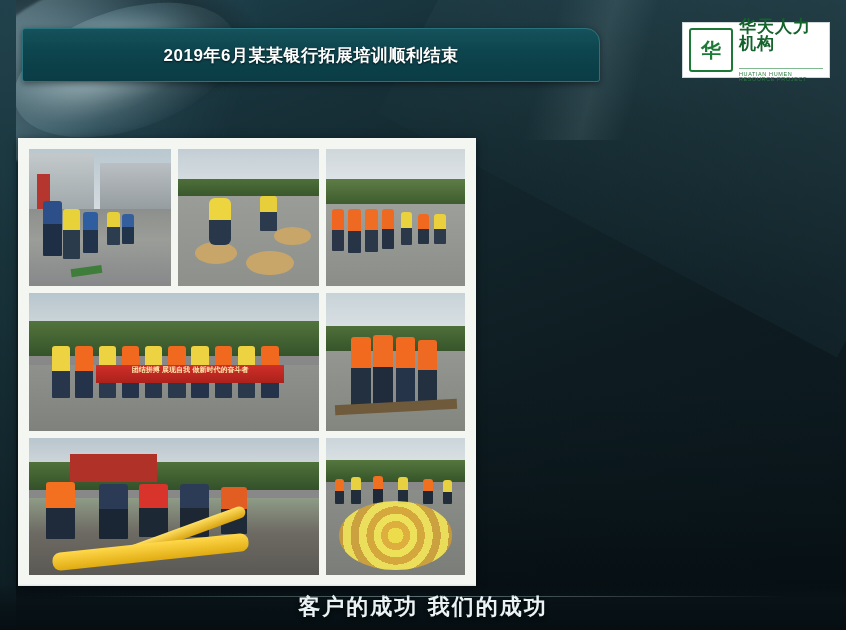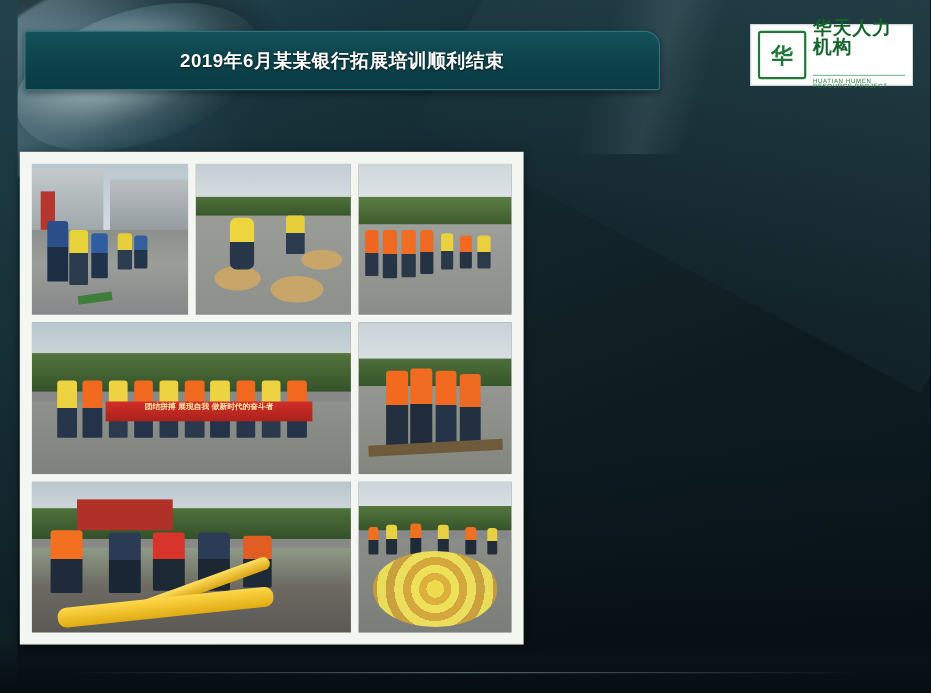--- a/index.html
+++ b/index.html
@@ -438,16 +438,17 @@
         <div class="target"></div>
       </div>
 
     </div>
   </div>
 
 
   <div class="footer">
     <div class="footer-inner">
       <div class="footer-line"></div>
+      <div class="footer-text">客户的成功 我们的成功</div>
     </div>
   </div>
 
 </div>
 
 </body></html>

